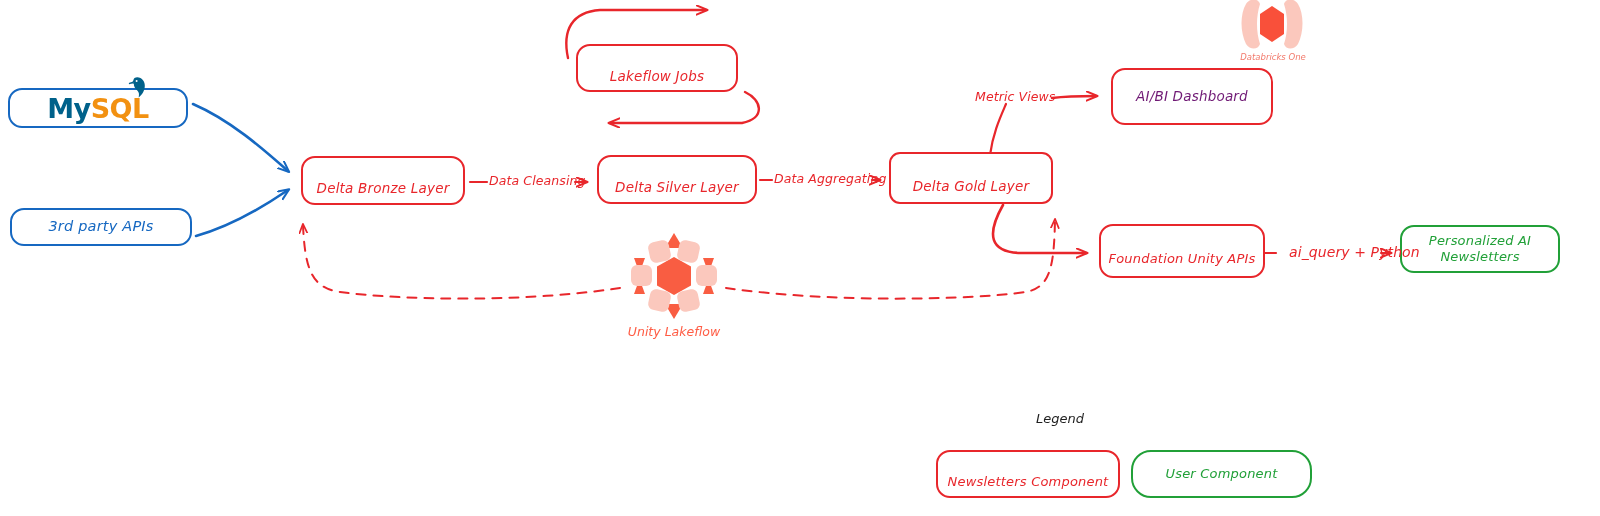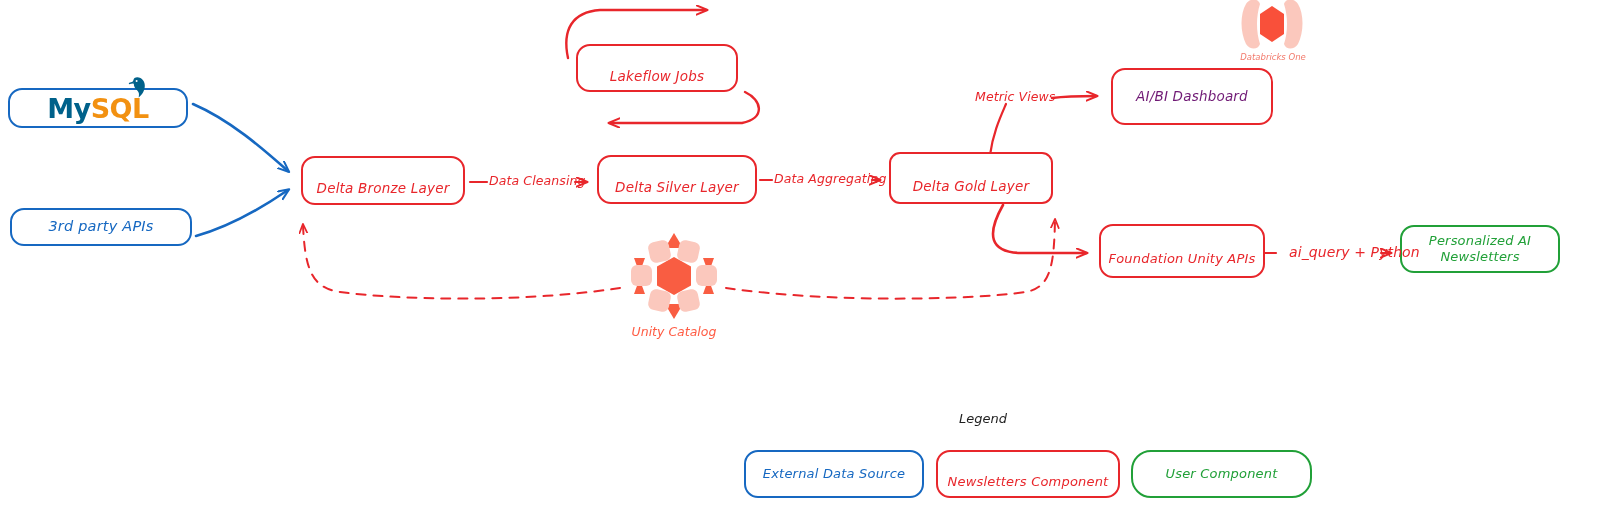--- a/index.html
+++ b/index.html
@@ -194,36 +194,33 @@
 
       <rect x="22" y="11" width="21" height="21" rx="6" fill="#fbc8bd" transform="rotate(-12 32.5 21.5)"></rect>
       <rect x="51" y="11" width="21" height="21" rx="6" fill="#fbc8bd" transform="rotate(12 61.5 21.5)"></rect>
       <rect x="22" y="60" width="21" height="21" rx="6" fill="#fbc8bd" transform="rotate(12 32.5 70.5)"></rect>
       <rect x="51" y="60" width="21" height="21" rx="6" fill="#fbc8bd" transform="rotate(-12 61.5 70.5)"></rect>
 
       <rect x="4" y="35" width="21" height="21" rx="6" fill="#fbc8bd"></rect>
       <rect x="69" y="35" width="21" height="21" rx="6" fill="#fbc8bd"></rect>
     </svg>
   </div>
-  <span class="uc-caption" style="left:616px;top:324px;width:116px;font-size:12.5px;">Unity Catalog</span>
+  <span class="uc-caption" style="left:616px;top:324px;width:116px;font-size:12.5px;">Unity Lakeflow</span>
 
   <div class="db-one" style="left:1238px;top:-4px;width:68px;height:58px;">
     <svg width="68" height="58" viewBox="0 0 68 58" xmlns="http://www.w3.org/2000/svg">
       <path d="M8,8 C2,18 2,36 8,48 C12,54 20,54 22,48 C18,36 18,20 22,8 C20,2 12,2 8,8 Z" fill="#fbc8bd"></path>
       <path d="M60,8 C66,18 66,36 60,48 C56,54 48,54 46,48 C50,36 50,20 46,8 C48,2 56,2 60,8 Z" fill="#fbc8bd"></path>
       <path d="M34,10 L46,18 L46,38 L34,46 L22,38 L22,18 Z" fill="#f9503a"></path>
     </svg>
   </div>
   <span class="dbone-caption" style="left:1232px;top:52px;width:82px;font-size:8.5px;">Databricks One</span>
 
-  <span class="legend-title" style="left:959px;top:411px;font-size:13px;">Legend</span>
-
-  <div class="node blue-node" style="left:744px;top:450px;width:180px;height:48px;">
-    <span class="lbl" style="font-size:13px;">External Data Source</span>
-  </div>
+  <span class="legend-title" style="left:1036px;top:411px;font-size:13px;">Legend</span>
+
 
   <div class="node red-node" style="left:936px;top:450px;width:184px;height:48px;">
     <span class="lbl" style="font-size:13px;">Newsletters Component</span>
   </div>
 
   <div class="node green-node" style="left:1131px;top:450px;width:181px;height:48px;border-radius:20px;">
     <span class="lbl" style="font-size:13px;">User Component</span>
   </div>
 
 </div>

